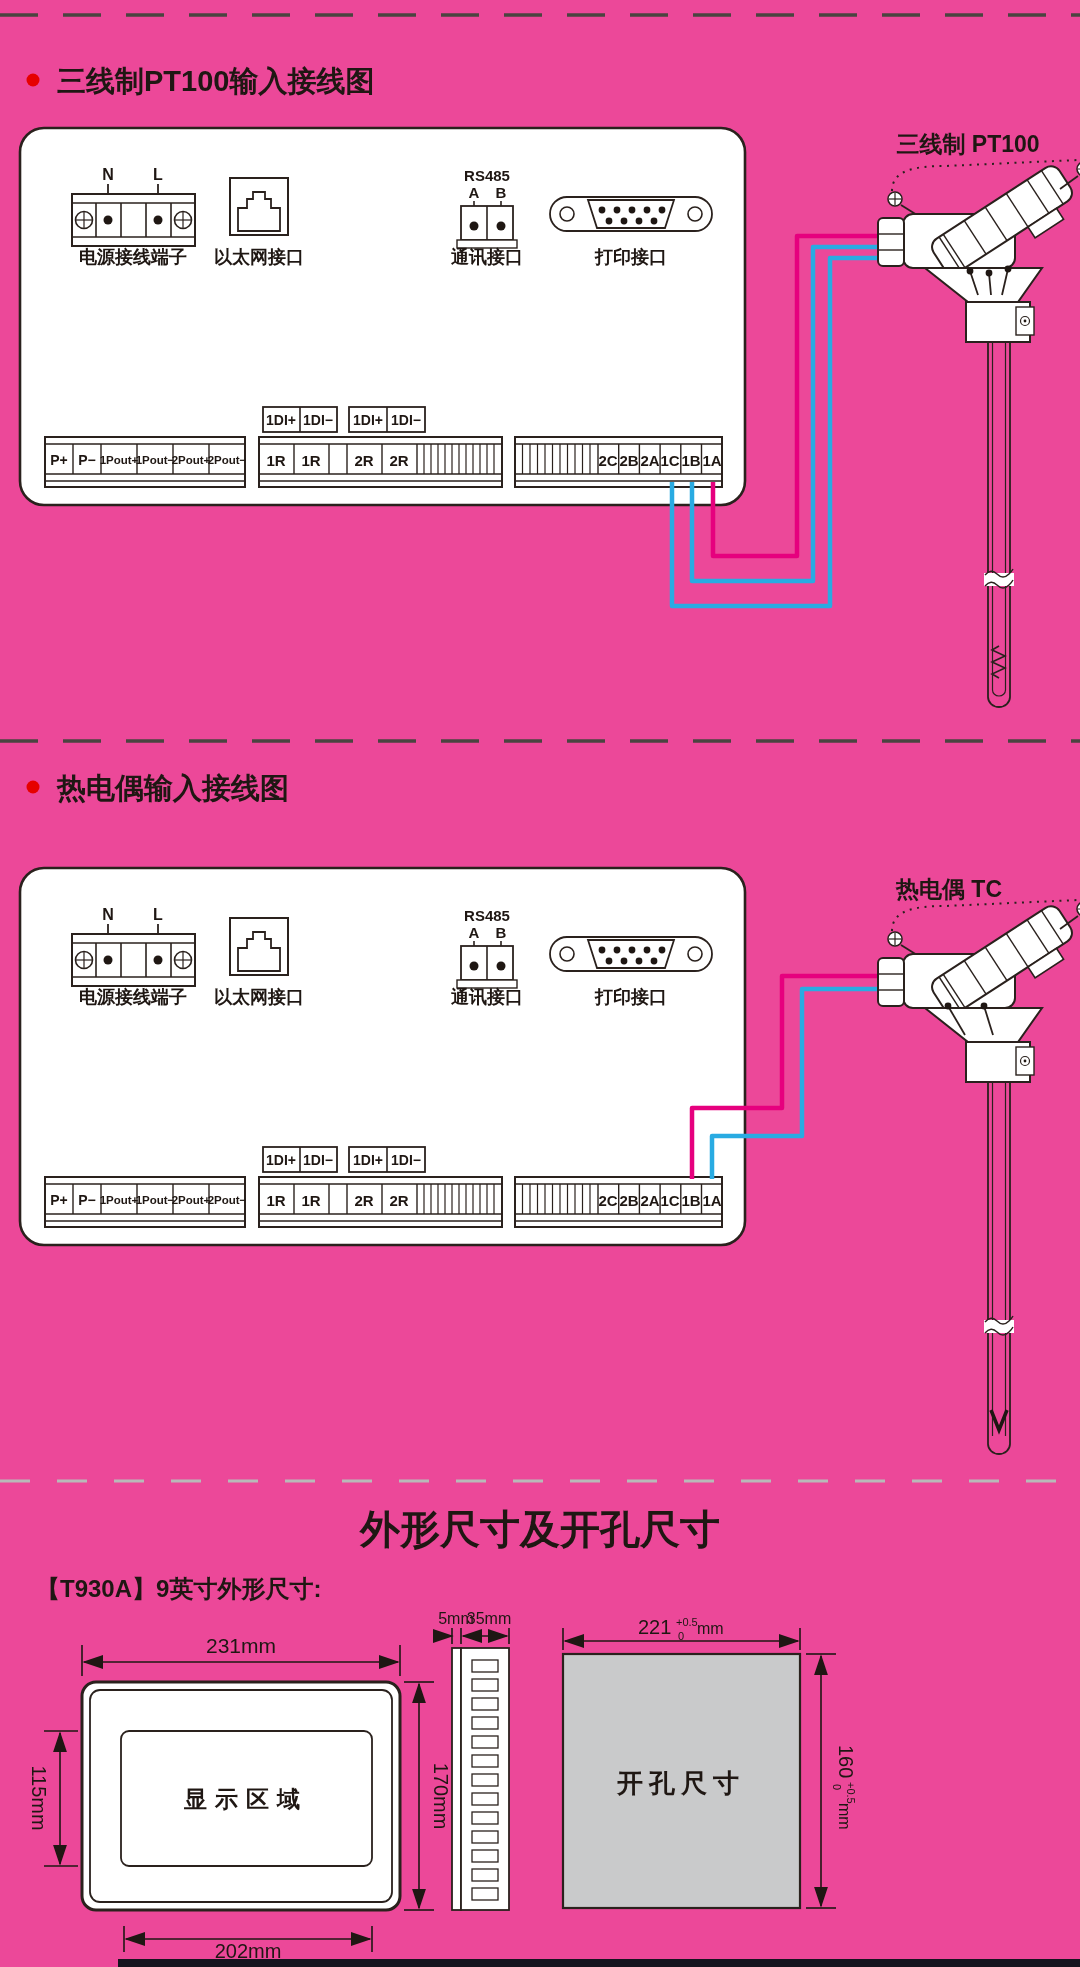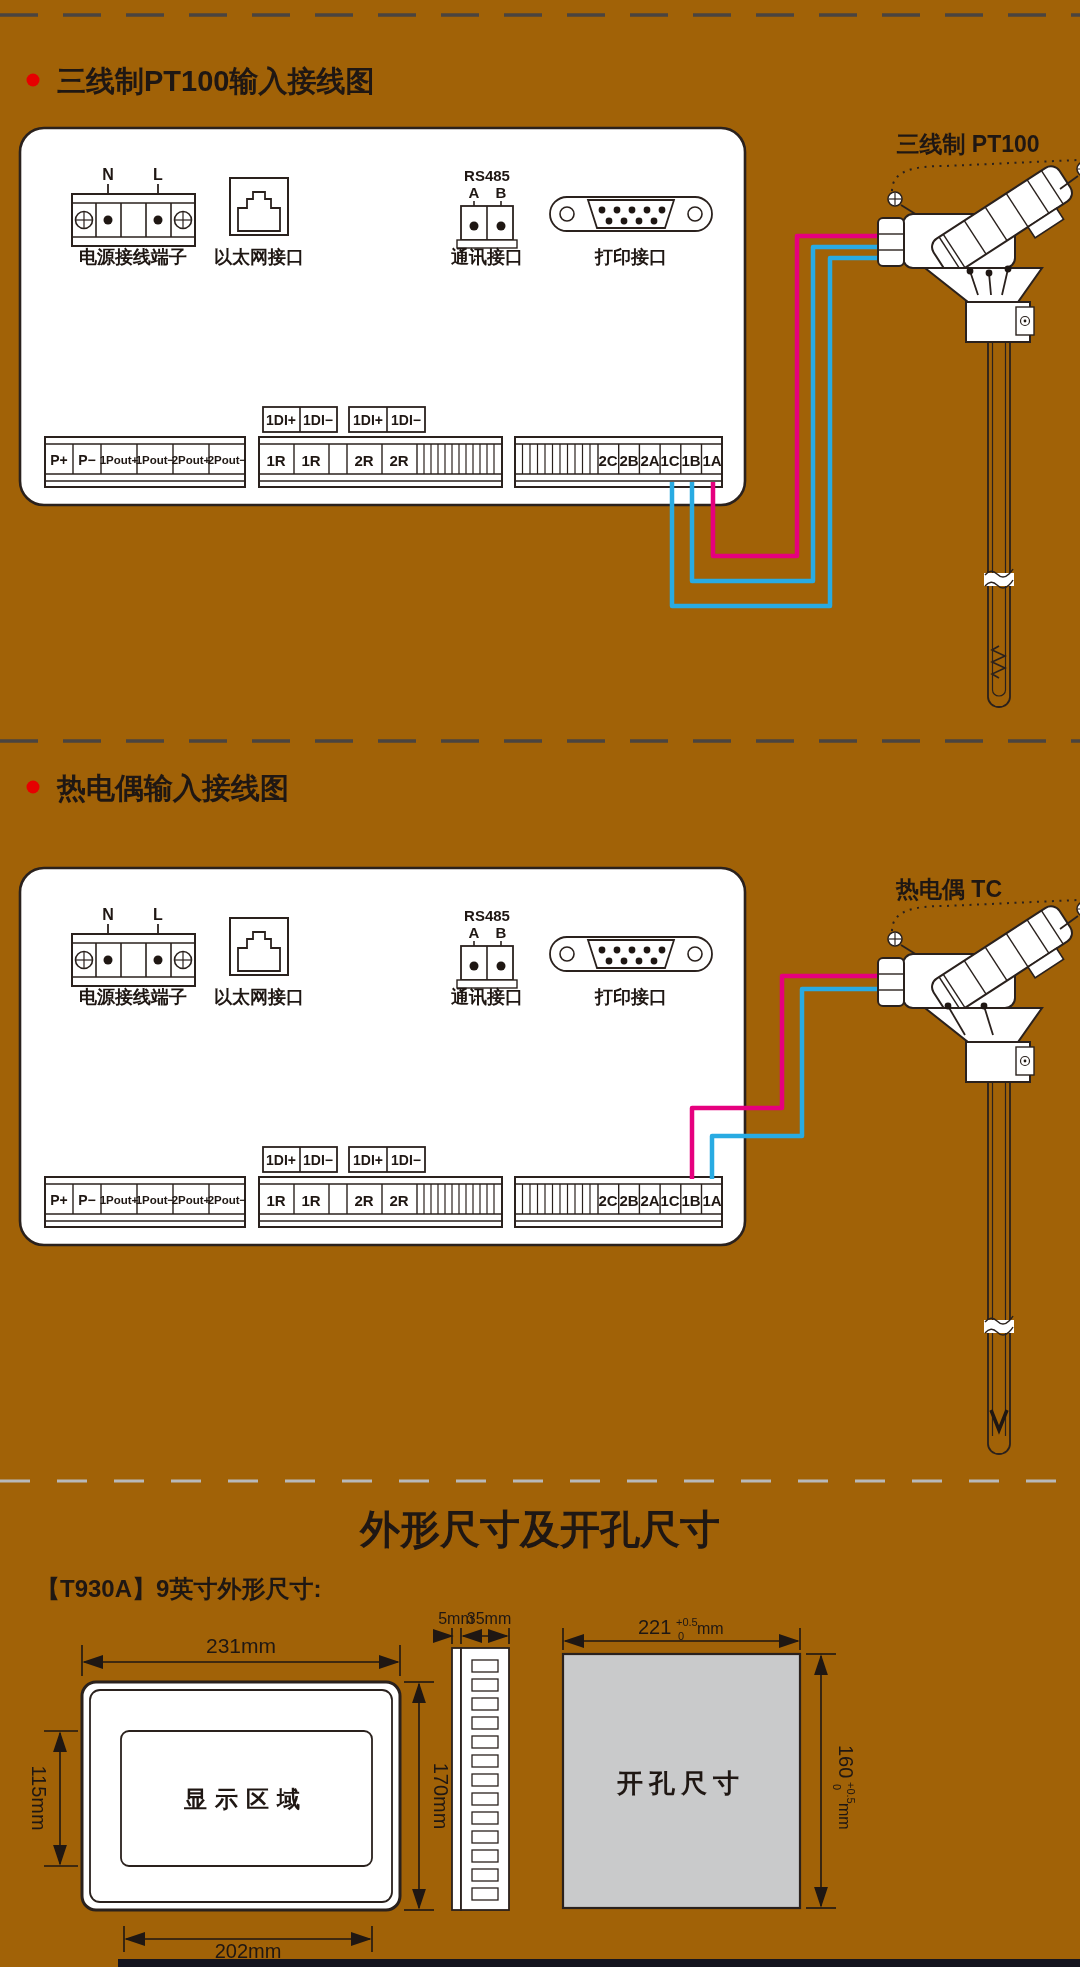--- a/index.html
+++ b/index.html
@@ -1,16 +1,16 @@
 <!DOCTYPE html>
 <html><head>
 <meta charset="utf-8">
 <style>
   html,body{margin:0;padding:0;background:#ffffff;}
-  .page{position:relative;width:1080px;height:1967px;background:#a16207;overflow:hidden;}
+  .page{position:relative;width:1080px;height:1967px;background:#ec4899;overflow:hidden;}
   svg text{font-family:"Liberation Sans","DejaVu Sans",sans-serif;fill:#1f1713;}
   .cjs{font-family:"DejaVu Serif","Liberation Serif",serif;}
   .s{stroke:#2a211d;fill:none;}
   .sf{stroke:#2a211d;fill:#ffffff;}
   .fb{fill:#1f1713;stroke:none;}
   .dim{stroke:#1f1713;stroke-width:1.6;fill:none;}
 </style>
 </head>
 <body>
 

